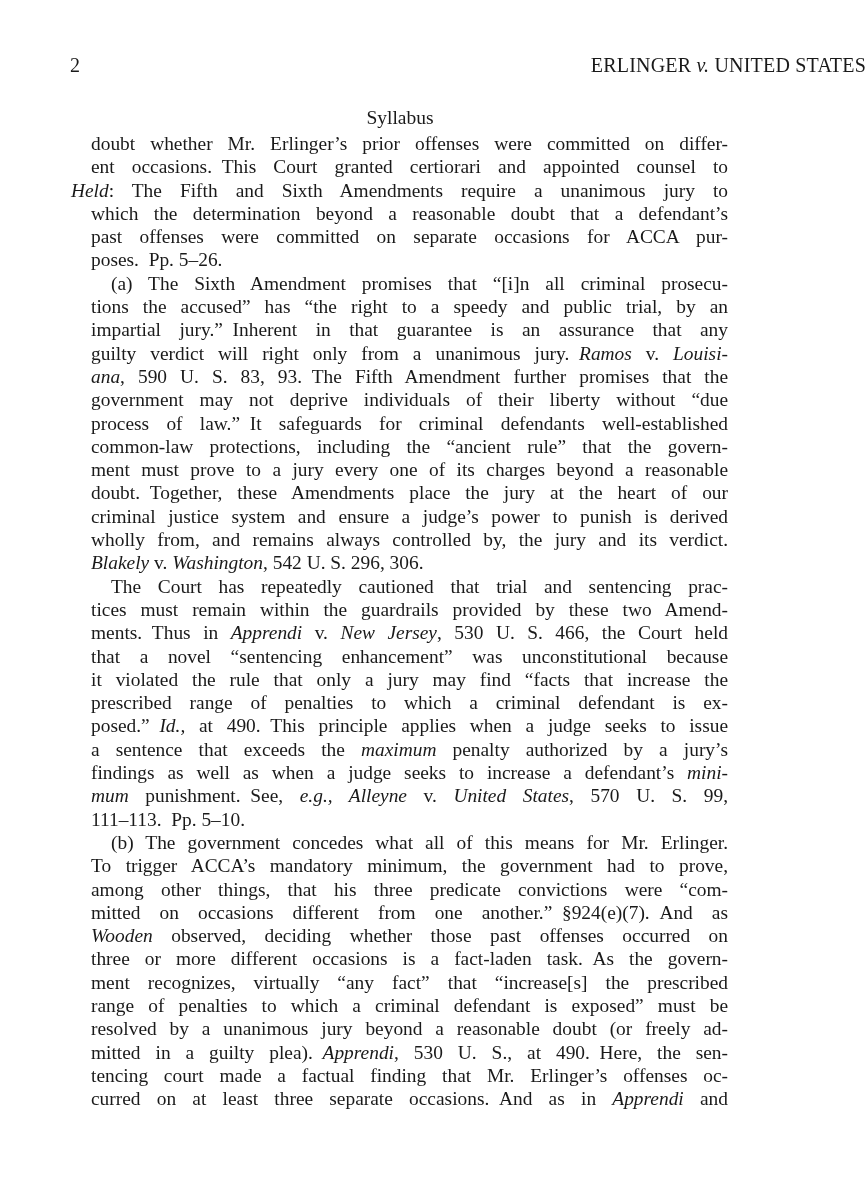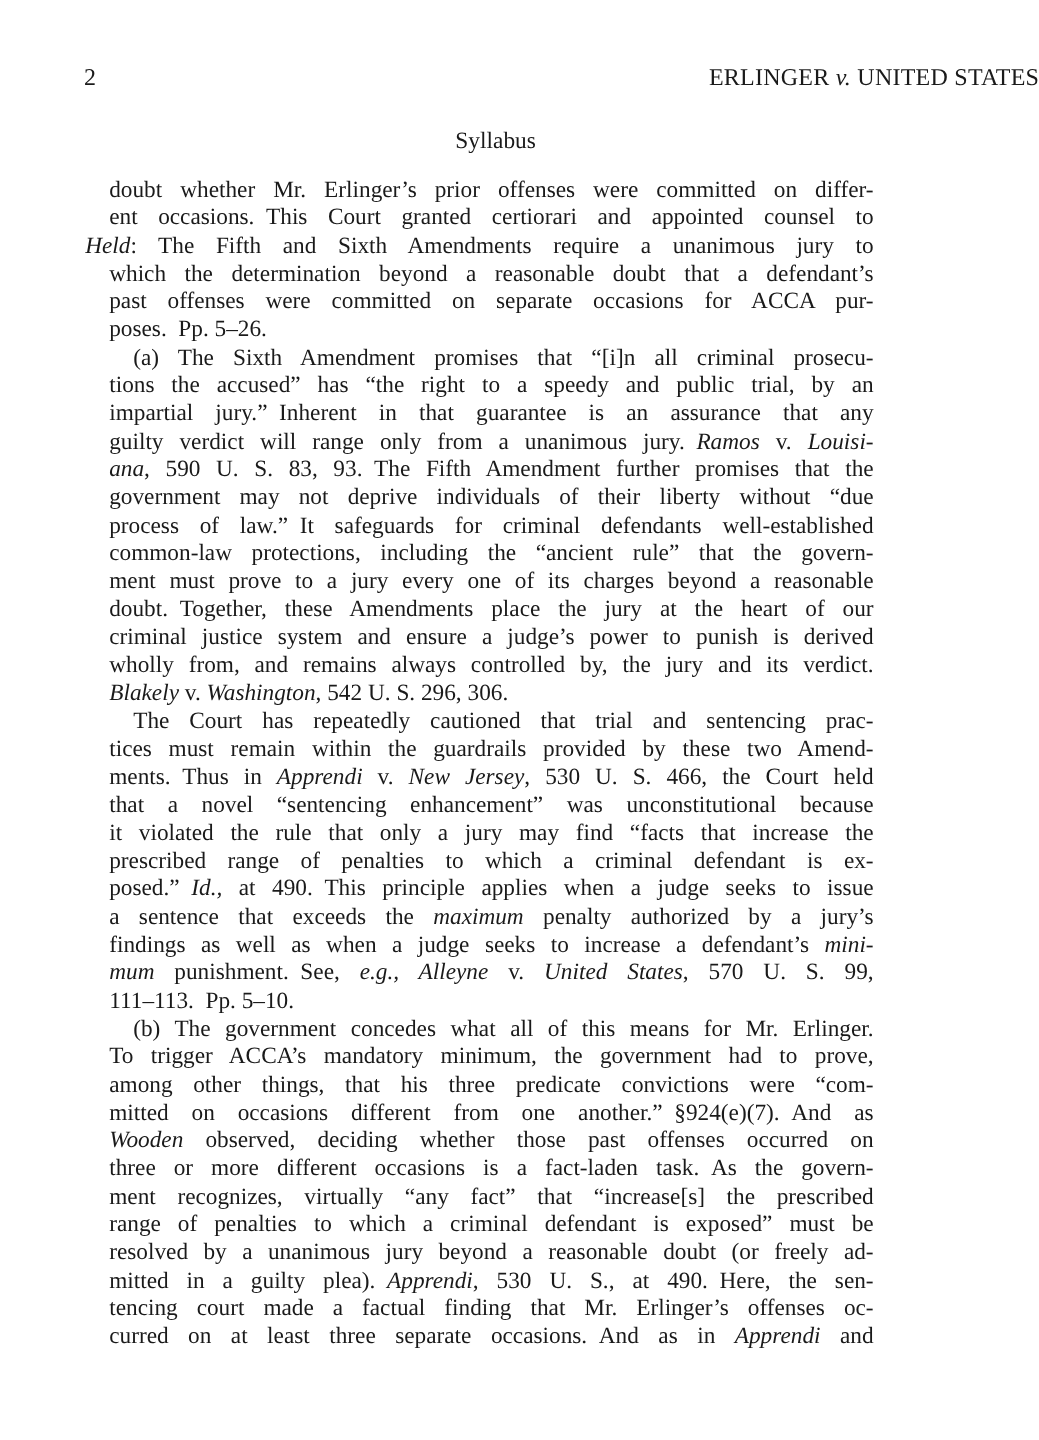--- a/index.html
+++ b/index.html
@@ -28,31 +28,31 @@
     width: 866px;
     top: 53px;
     text-align: right;
     font-size: 20px;
     line-height: 24px;
     letter-spacing: 0.2px;
   }
   .running-head .v { font-style: italic; }
   .section-label {
     position: absolute;
-    left: 13px;
+    left: 0;
     width: 800px;
     top: 106px;
     text-align: center;
     font-size: 19.5px;
     line-height: 24px;
   }
   .body-text {
     position: absolute;
     left: 91px;
-    top: 147px;
+    top: 132px;
     width: 637px;
     font-size: 19.4px;
     line-height: 23.3px;
   }
   .line {
     display: block;
     height: 23.3px;
     white-space: nowrap;
     text-align: justify;
     text-align-last: justify;
@@ -106,21 +106,21 @@
     <div class="line indent">
       <span class="inner"><span>(a) The Sixth Amendment promises that “[i]n all criminal prosecu-</span></span>
     </div>
     <div class="line">
       <span class="inner"><span>tions the accused” has “the right to a speedy and public trial, by an</span></span>
     </div>
     <div class="line">
       <span class="inner"><span>impartial jury.” Inherent in that guarantee is an assurance that any</span></span>
     </div>
     <div class="line">
-      <span class="inner"><span>guilty verdict will range only from a unanimous jury. </span><span class="it">Ramos</span><span> v. </span><span class="it">Louisi-</span></span>
+      <span class="inner"><span>guilty verdict will right only from a unanimous jury. </span><span class="it">Ramos</span><span> v. </span><span class="it">Louisi-</span></span>
     </div>
     <div class="line">
       <span class="inner"><span class="it">ana</span><span>, 590 U. S. 83, 93. The Fifth Amendment further promises that the</span></span>
     </div>
     <div class="line">
       <span class="inner"><span>government may not deprive individuals of their liberty without “due</span></span>
     </div>
     <div class="line">
       <span class="inner"><span>process of law.” It safeguards for criminal defendants well-established</span></span>
     </div>

